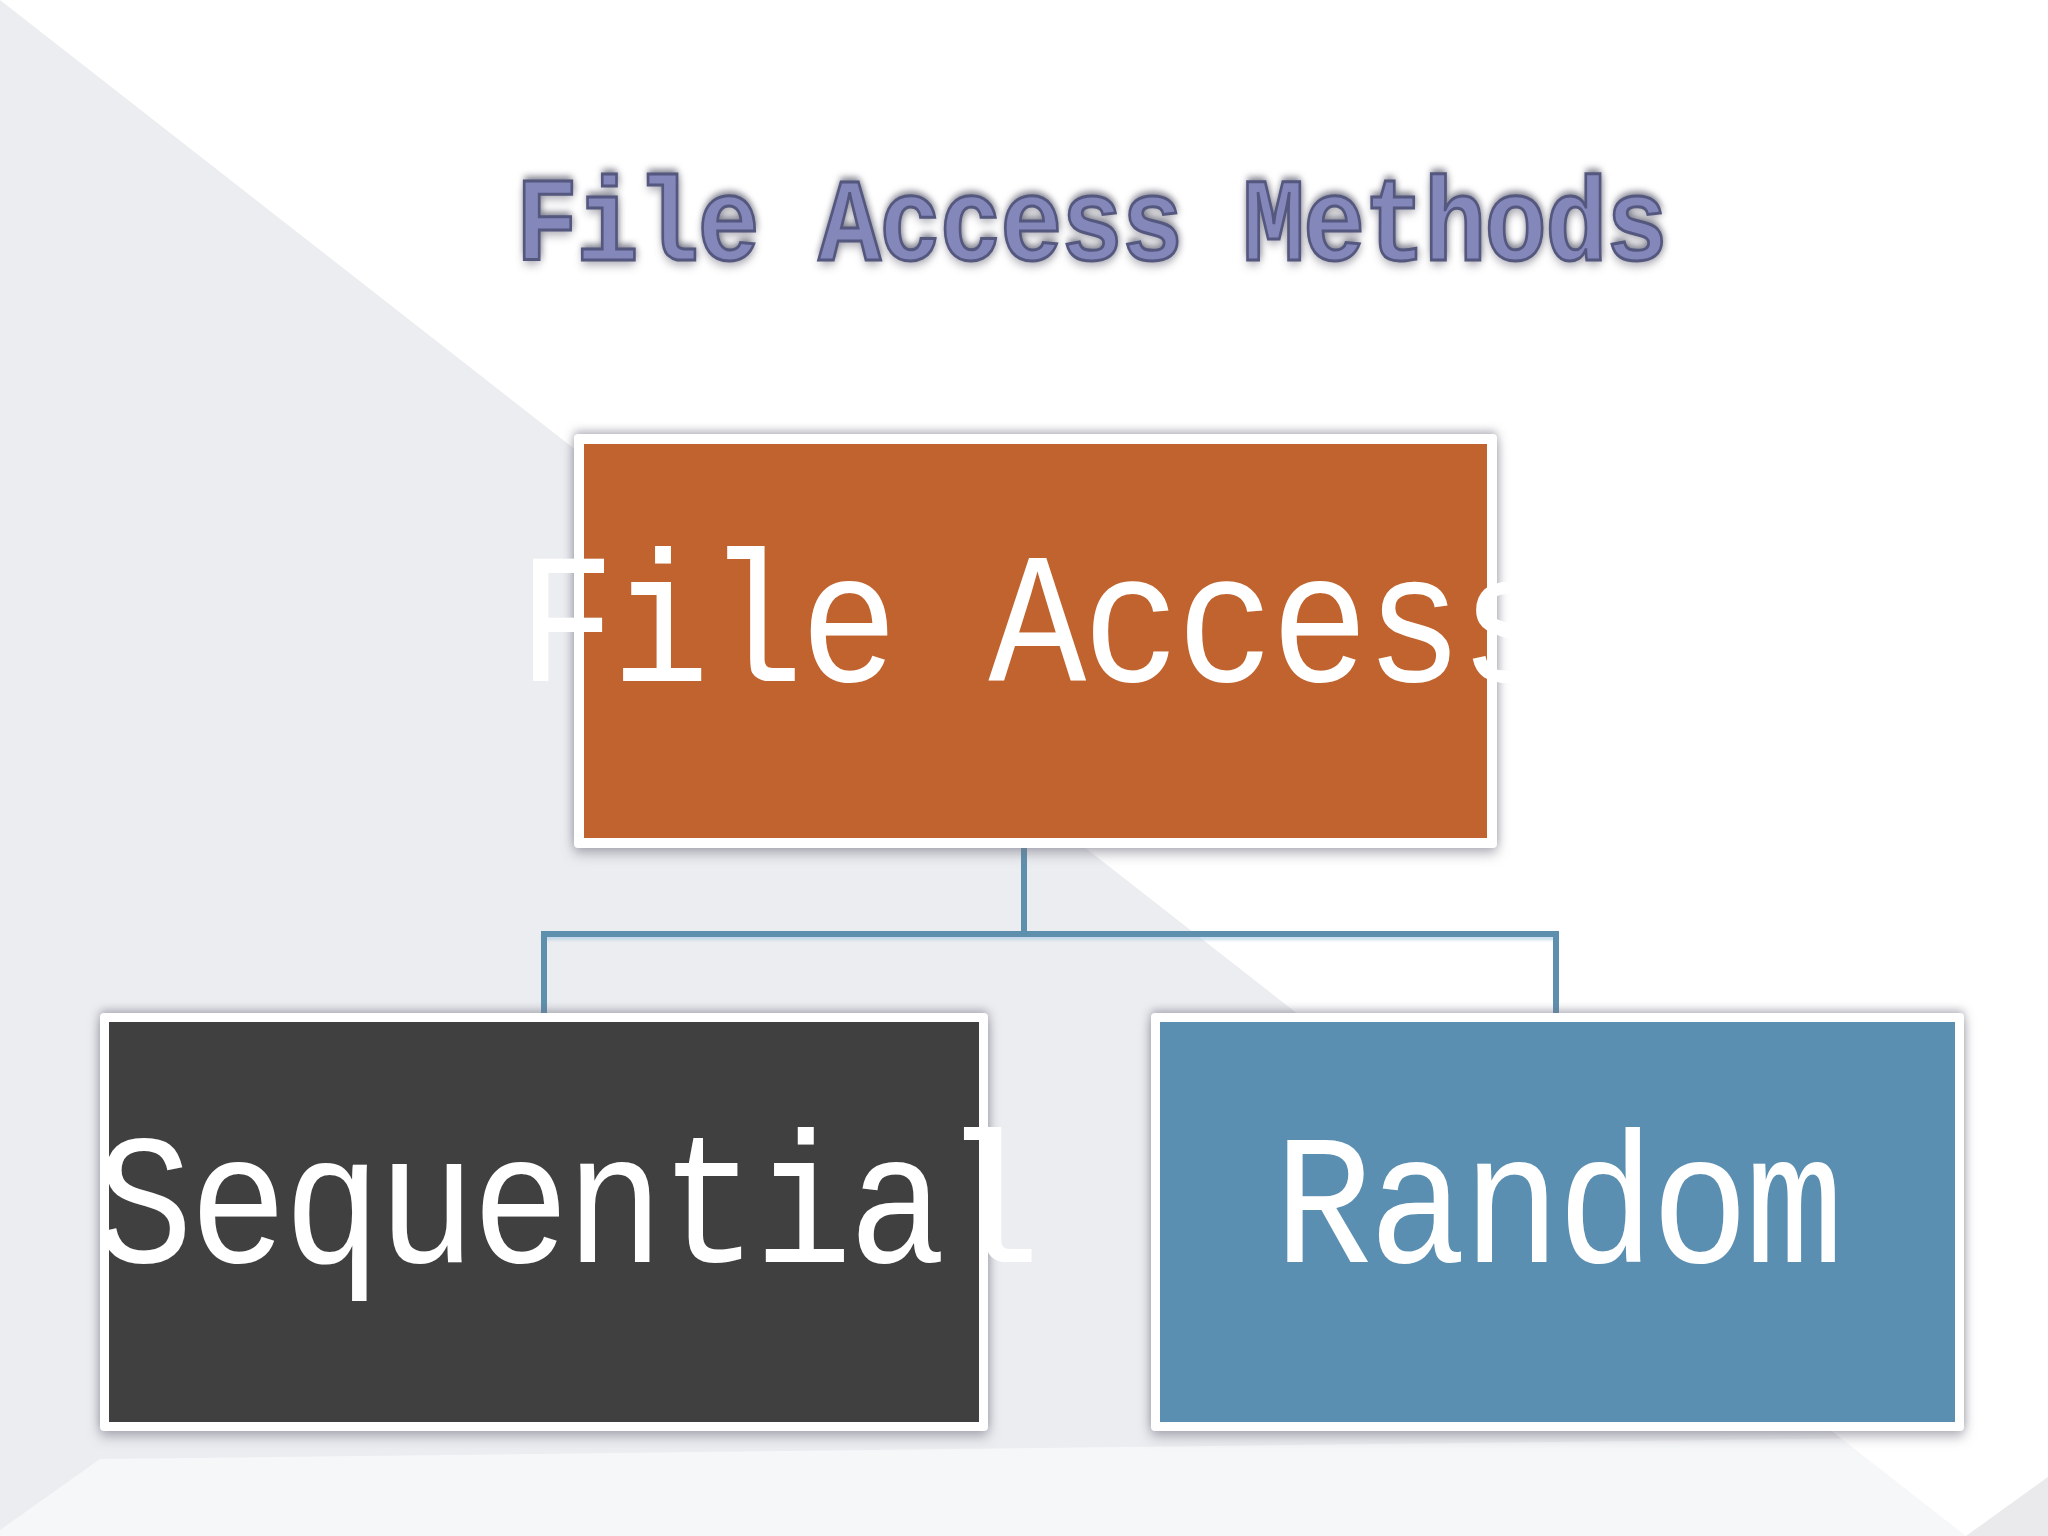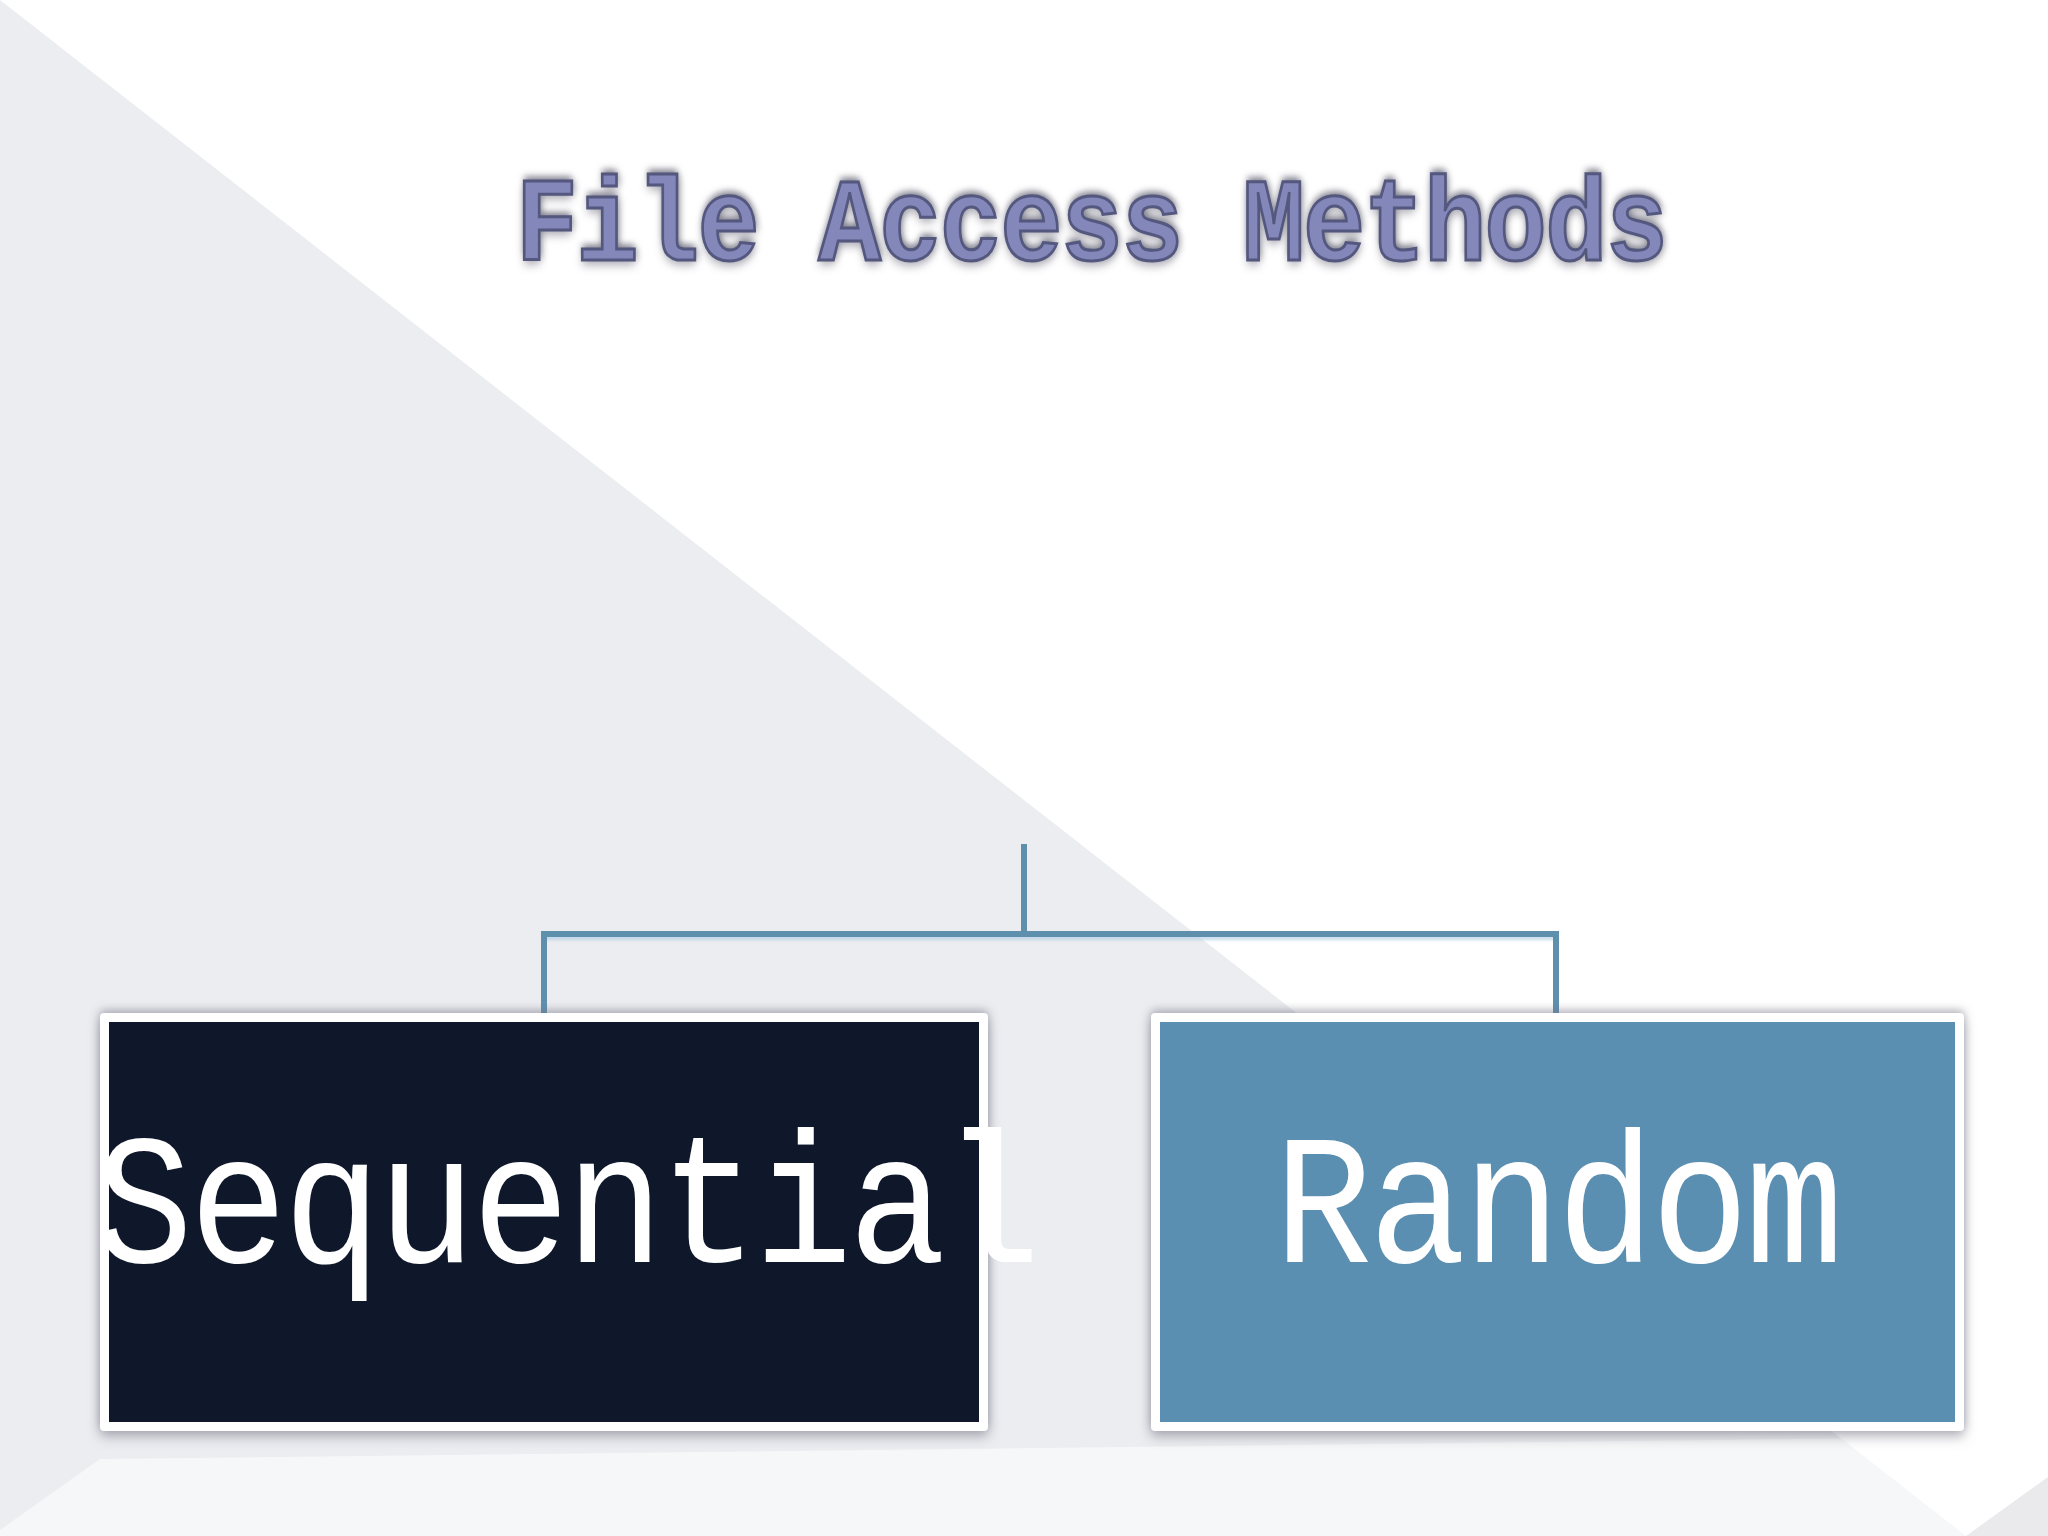--- a/index.html
+++ b/index.html
@@ -92,22 +92,25 @@
     <polygon points="1966,1536 2048,1477 2048,1536" fill="#EAEAED"></polygon>
   </svg>
 
   <h1 class="title" style="color: rgb(132, 135, 186);">File Access Methods</h1>
 
   <div class="connector root-stub" style="background-color: rgb(94, 144, 174);"></div>
   <div class="connector h-line" style="background-color: rgb(94, 144, 174);"></div>
   <div class="connector left-stub" style="background-color: rgb(94, 144, 174);"></div>
   <div class="connector right-stub" style="background-color: rgb(94, 144, 174);"></div>
 
+  <div class="node node-root" style="background-color: rgb(193, 99, 46);">
+    <span class="node-label">File Access</span>
+  </div>
 
-  <div class="node node-child node-sequential" style="background-color: #0f172a; padding-left: 44px;">
+  <div class="node node-child node-sequential" style="background-color: #404040; padding-left: 44px;">
     <span class="node-label">Sequential</span>
   </div>
 
   <div class="node node-child node-random" style="background-color: rgb(90, 143, 177);">
     <span class="node-label">Random</span>
   </div>
 
 </div>
 
 </body></html>

